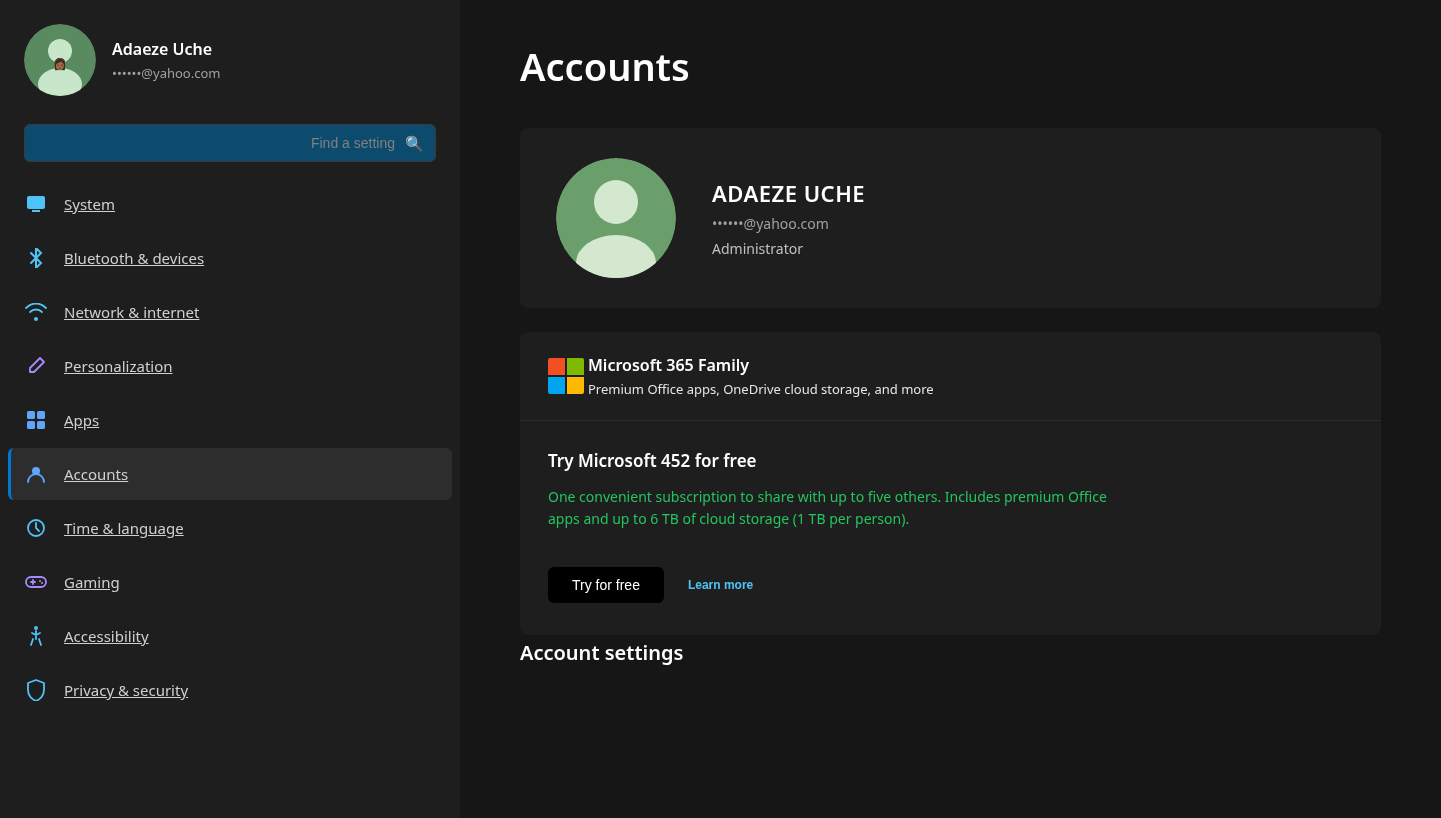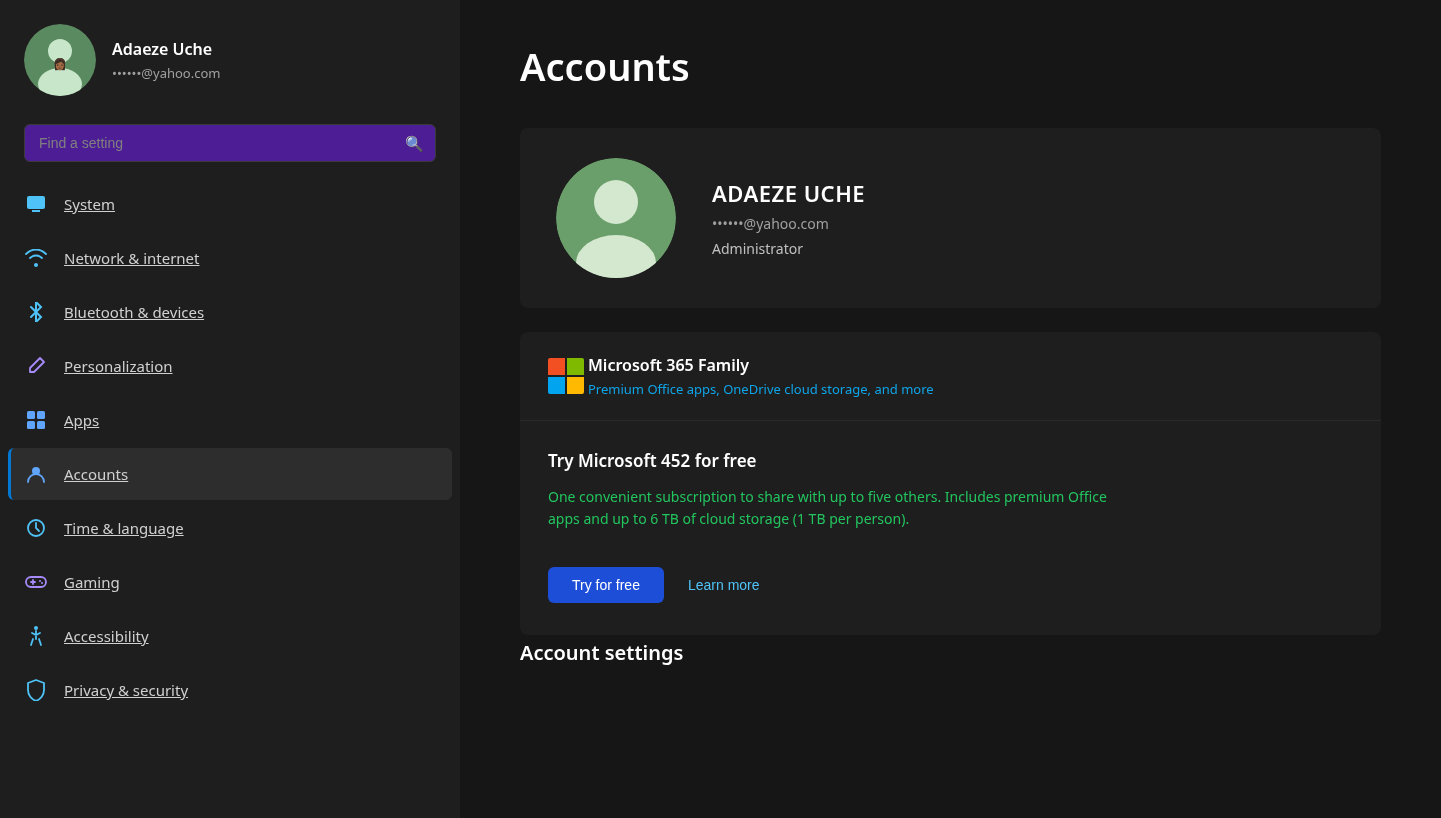--- a/index.html
+++ b/index.html
@@ -63,27 +63,28 @@
     }
 
     .search-input-wrapper {
       position: relative;
       display: flex;
       align-items: center;
     }
 
     .search-input {
       width: 100%;
-      background: #4c1d95;
+      background: #0c4a6e;
       border: 1px solid #3a3a3a;
       border-radius: 6px;
       color: #c0c0c0;
       padding: 10px 40px 10px 14px;
       font-size: 14px;
       outline: none;
+      text-align: right;
     }
 
     .search-input::placeholder { color: #808080; }
 
     .search-icon {
       position: absolute;
       right: 12px;
       color: #808080;
       font-size: 15px;
     }
@@ -218,21 +219,21 @@
 
     .m365-info h3 {
       font-size: 16px;
       font-weight: 600;
       color: #ffffff;
       margin-bottom: 4px;
     }
 
     .m365-info p {
       font-size: 13px;
-      color: #0ea5e9;
+      color: #e5e5e5;
     }
 
     .m365-promo {
       padding: 28px 28px 32px 28px;
     }
 
     .m365-promo h3 {
       font-size: 17px;
       font-weight: 600;
       color: #ffffff;
@@ -247,37 +248,37 @@
       max-width: 580px;
     }
 
     .m365-buttons {
       display: flex;
       align-items: center;
       gap: 24px;
     }
 
     .btn-primary {
-      background: #1d4ed8;
+      background: #000000;
       color: #ffffff;
       border: none;
       border-radius: 6px;
       padding: 10px 24px;
       font-size: 14px;
       font-weight: 500;
       cursor: pointer;
       transition: background 0.15s;
     }
 
     .btn-link {
       background: none;
       border: none;
       color: #4fc3f7;
-      font-size: 14px;
-      font-weight: 400;
+      font-size: 12px;
+      font-weight: 700;
       cursor: pointer;
       text-decoration: none;
     }
 
     .account-settings-title {
       font-size: 20px;
       font-weight: 600;
       color: #ffffff;
     }
   </style>
@@ -315,36 +316,36 @@
         <svg width="20" height="20" viewBox="0 0 20 20" fill="none">
           <rect x="1" y="2" width="18" height="13" rx="2" fill="#4fc3f7"></rect>
           <rect x="6" y="16" width="8" height="2" fill="#4fc3f7"></rect>
         </svg>
       </span>
       <span class="nav-item-label">System</span>
     </div>
 
     <div class="nav-item">
       <span class="nav-item-icon">
+        <svg width="18" height="20" viewBox="0 0 18 20" fill="none">
+          <path d="M4 5l10 10-5 5V0l5 5L4 15" stroke="#4fc3f7" stroke-width="2" fill="none" stroke-linecap="round"></path>
+        </svg>
+      </span>
+      <span class="nav-item-label">Bluetooth &amp; devices</span>
+    </div>
+
+    <div class="nav-item">
+      <span class="nav-item-icon">
         <svg width="22" height="18" viewBox="0 0 22 18" fill="none">
           <path d="M11 14c1.1 0 2 .9 2 2s-.9 2-2 2-2-.9-2-2 .9-2 2-2z" fill="#4fc3f7"></path>
           <path d="M5 9c1.6-1.6 3.7-2.5 6-2.5s4.4.9 6 2.5" stroke="#4fc3f7" stroke-width="1.8" fill="none" stroke-linecap="round"></path>
           <path d="M1 5C3.9 2.1 7.3.5 11 .5s7.1 1.6 10 4.5" stroke="#4fc3f7" stroke-width="1.8" fill="none" stroke-linecap="round"></path>
         </svg>
       </span>
       <span class="nav-item-label">Network &amp; internet</span>
-    </div>
-
-    <div class="nav-item">
-      <span class="nav-item-icon">
-        <svg width="18" height="20" viewBox="0 0 18 20" fill="none">
-          <path d="M4 5l10 10-5 5V0l5 5L4 15" stroke="#4fc3f7" stroke-width="2" fill="none" stroke-linecap="round"></path>
-        </svg>
-      </span>
-      <span class="nav-item-label">Bluetooth &amp; devices</span>
     </div>
 
     <div class="nav-item">
       <span class="nav-item-icon">
         <svg width="20" height="20" viewBox="0 0 20 20" fill="none">
           <path d="M14 2l4 4-10 10H4v-4L14 2z" stroke="#a78bfa" stroke-width="1.8" fill="none" stroke-linejoin="round"></path>
         </svg>
       </span>
       <span class="nav-item-label">Personalization</span>
     </div>

